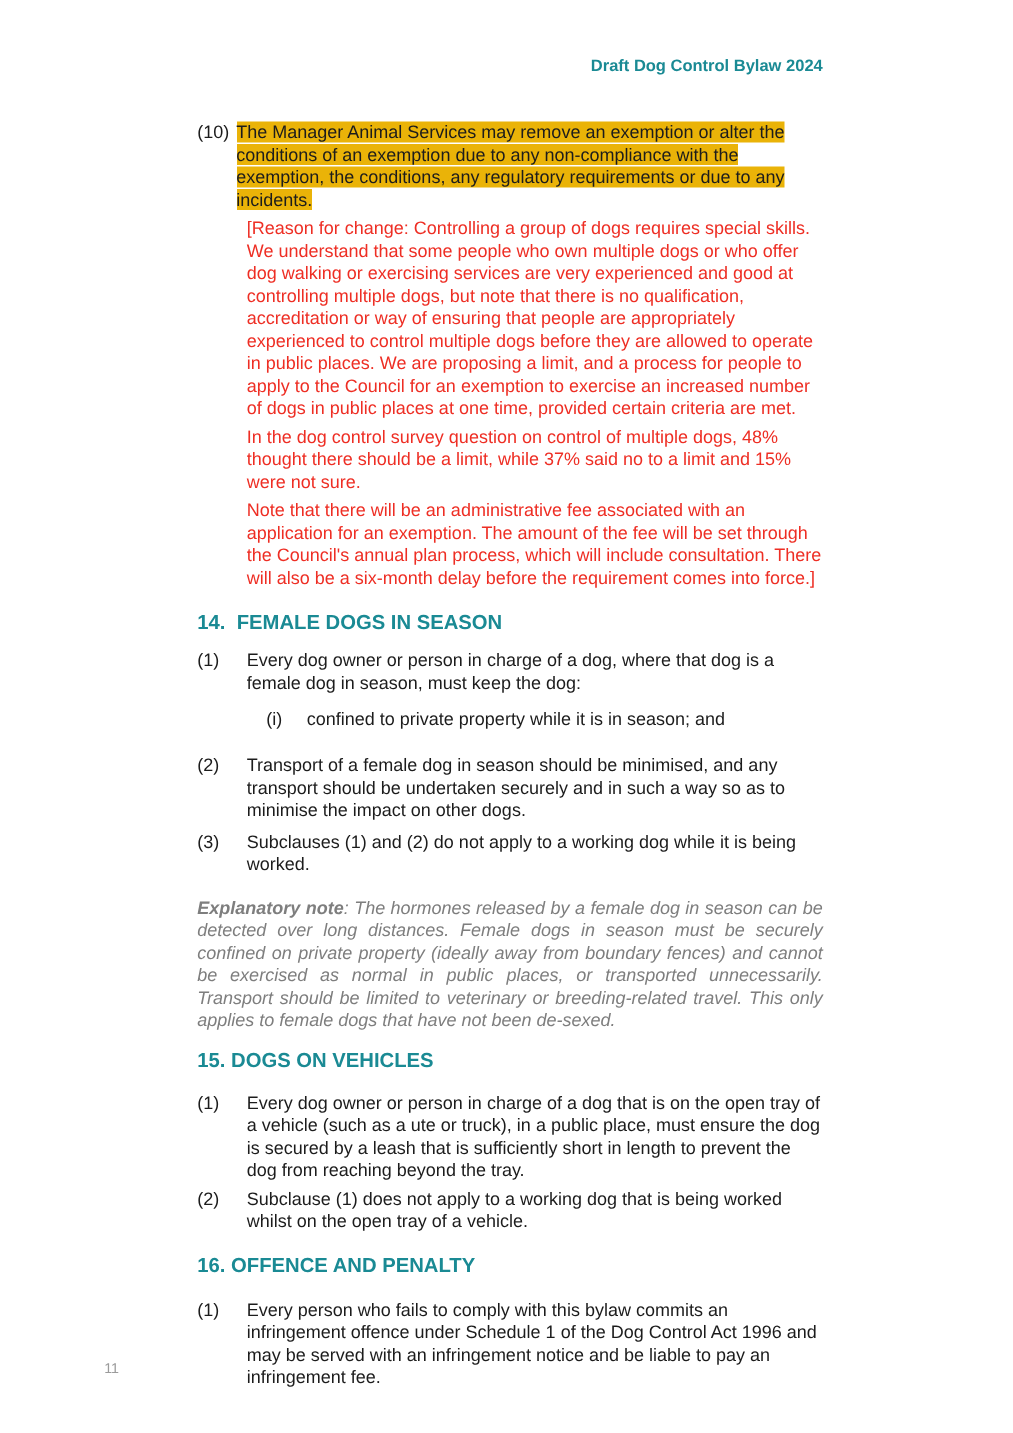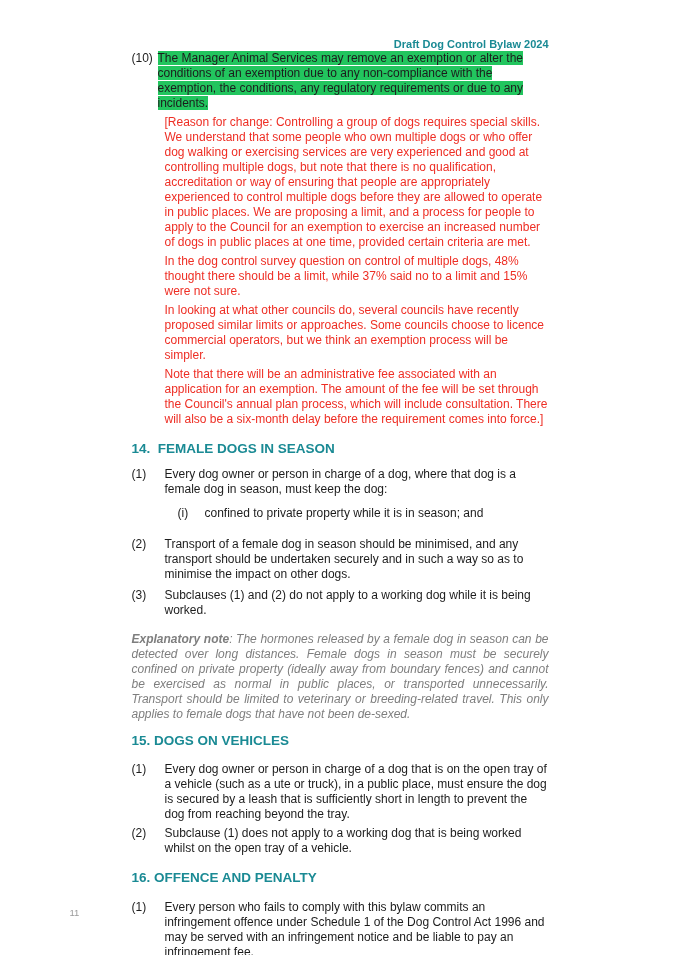--- a/index.html
+++ b/index.html
@@ -32,24 +32,24 @@
   .clause {
     display: flex;
     align-items: flex-start;
   }
   .clause .cnum {
     flex: 0 0 33px;
   }
   .clause .ctext {
     flex: 1;
   }
-  .clause-10 { }
+  .clause-10 { margin-top: 30px; }
   .clause-10 .cnum { flex: 0 0 26px; }
   .hl {
-    background: #22c55e;
+    background: #eab308;
   }
   
   .reason {
     margin: 4px 0 0 33px;
     color: #ee2e24;
   }
   .reason p {
     margin: 0 0 4px 0;
   }
   .section-heading {
@@ -102,21 +102,20 @@
   </div>
 
   <div class="clause clause-10">
     <span class="cnum">(10)</span>
     <div class="ctext"><span class="hl">The Manager Animal Services may remove an exemption or alter the conditions of an exemption due to any non-compliance with the exemption, the conditions, any regulatory requirements or due to any incidents.</span></div>
   </div>
 
   <div class="reason">
     <p>[Reason for change: Controlling a group of dogs requires special skills. We understand that some people who own multiple dogs or who offer dog walking or exercising services are very experienced and good at controlling multiple dogs, but note that there is no qualification, accreditation or way of ensuring that people are appropriately experienced to control multiple dogs before they are allowed to operate in public places. We are proposing a limit, and a process for people to apply to the Council for an exemption to exercise an increased number of dogs in public places at one time, provided certain criteria are met.</p>
     <p>In the dog control survey question on control of multiple dogs, 48% thought there should be a limit, while 37% said no to a limit and 15% were not sure.</p>
-    <p>In looking at what other councils do, several councils have recently proposed similar limits or approaches. Some councils choose to licence commercial operators, but we think an exemption process will be simpler.</p>
     <p>Note that there will be an administrative fee associated with an application for an exemption. The amount of the fee will be set through the Council's annual plan process, which will include consultation. There will also be a six-month delay before the requirement comes into force.]</p>
   </div>
 
   <section>
     <h2 class="section-heading h14">14.  FEMALE DOGS IN SEASON</h2>
 
     <div class="clause mt10">
       <span class="cnum">(1)</span>
       <div class="ctext">Every dog owner or person in charge of a dog, where that dog is a female dog in season, must keep the dog:</div>
     </div>

